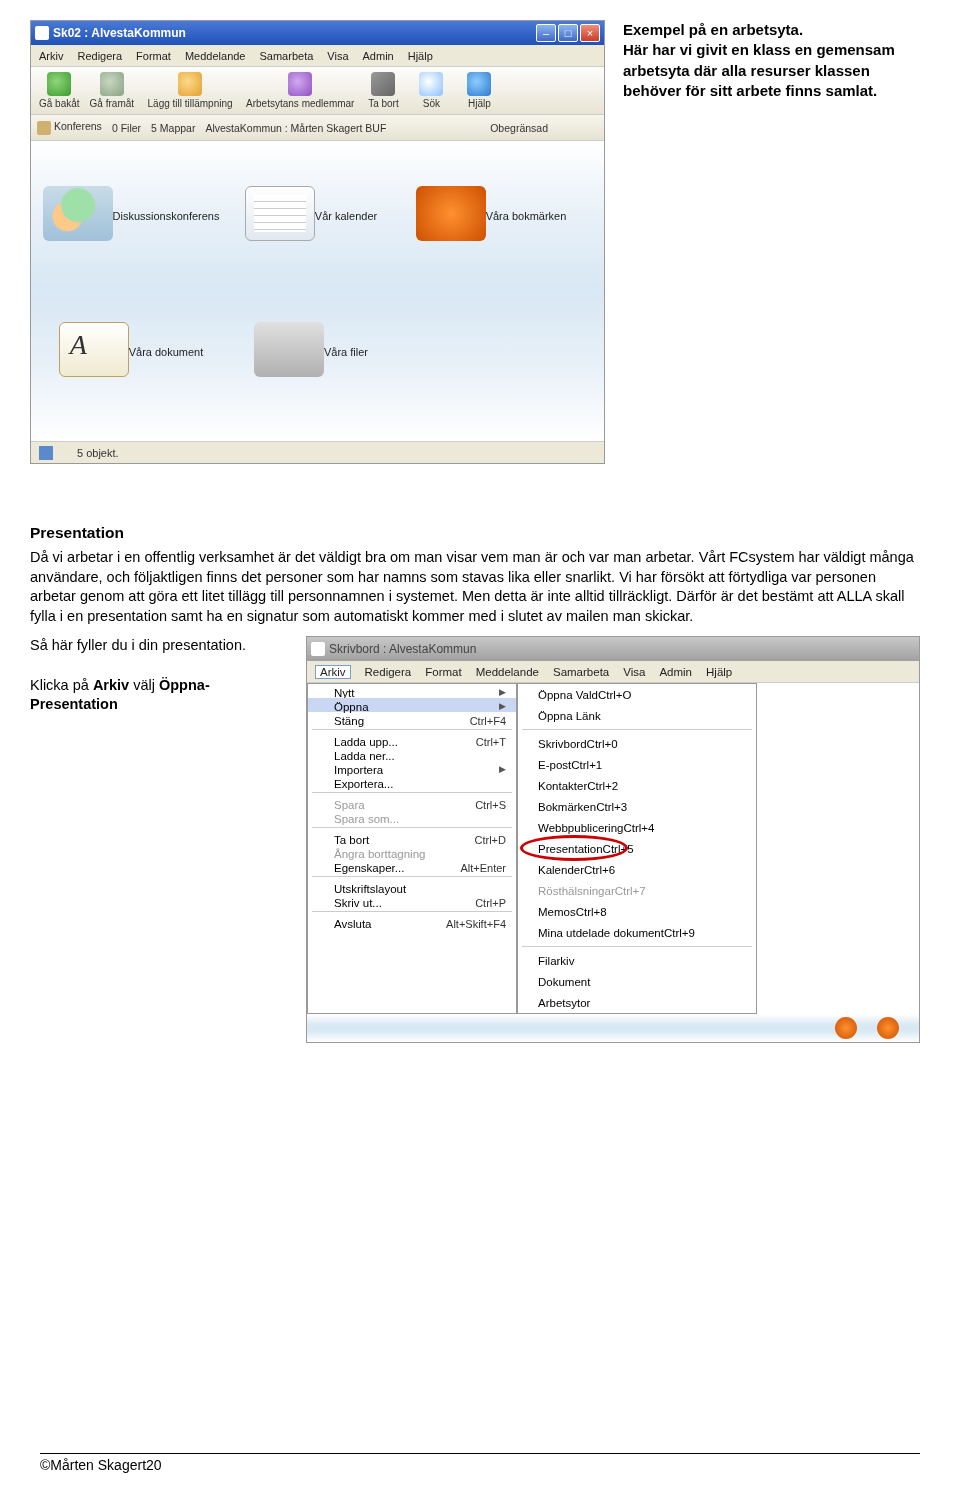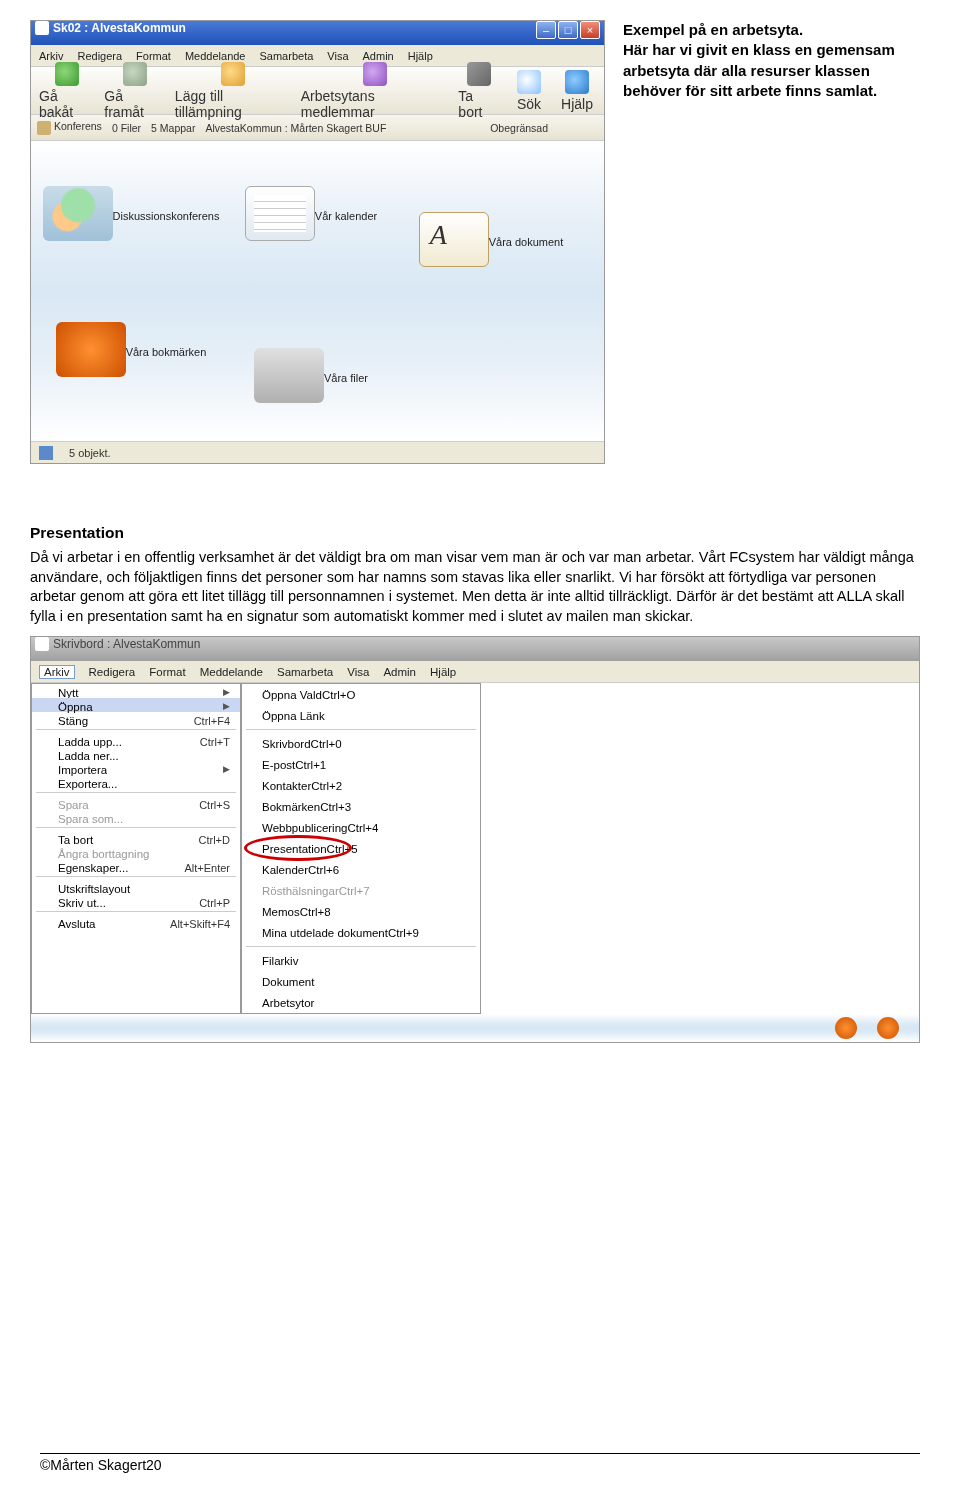--- a/index.html
+++ b/index.html
@@ -1,30 +1,30 @@
 <!DOCTYPE html>
 <html><head>
 <meta charset="utf-8">
 <style>
 *{box-sizing:border-box;margin:0;padding:0}
 body{width:960px;min-height:1498px;background:#fff;font-family:Verdana,Arial,sans-serif;font-size:14px;color:#000;position:relative}
 .page{padding:20px 40px 0 30px;position:relative}
 .top-area{display:flex;gap:18px;align-items:flex-start}
 .scr1{width:575px;border:1px solid #999;background:#ece9d8}
-.titlebar{height:24px;background:linear-gradient(#4a79d8,#1f52b7);display:flex;align-items:flex-start;padding:0 4px;color:#fff;font-size:12px}
+.titlebar{height:24px;background:linear-gradient(#4a79d8,#1f52b7);display:flex;align-items:center;padding:0 4px;color:#fff;font-size:12px}
 .tb-icon{width:14px;height:14px;background:#fff;border-radius:2px;margin-right:4px;display:inline-block}
 .tb-title{flex:1;font-weight:bold}
 .tb-btns{display:flex;gap:2px}
 .tb-btn{width:20px;height:18px;border:1px solid #fff;border-radius:2px;display:flex;align-items:center;justify-content:center;font-size:11px;font-family:Arial}
 .tb-min{background:linear-gradient(#8fb3f0,#3d6ac7);color:#fff}
 .tb-max{background:linear-gradient(#8fb3f0,#3d6ac7);color:#fff}
 .tb-close{background:linear-gradient(#f08f7a,#c73d2a);color:#fff}
 .menubar{height:22px;background:#ece9d8;display:flex;align-items:center;gap:14px;padding:0 8px;font-size:11px;color:#222;border-bottom:1px solid #ccc}
 .menubar span{cursor:default}
-.toolbar1{height:48px;background:linear-gradient(#fdfdfb,#e8e4d4);display:flex;align-items:center;gap:2px;padding:0 4px;border-bottom:1px solid #ccc;font-size:14px;color:#333}
+.toolbar1{height:48px;background:linear-gradient(#fdfdfb,#e8e4d4);display:flex;align-items:center;gap:2px;padding:0 4px;border-bottom:1px solid #ccc;font-size:10px;color:#333}
 .tbtn{display:flex;flex-direction:column;align-items:center;gap:2px;padding:2px 4px;min-width:46px}
 .tbtn .ic{width:24px;height:24px;border-radius:4px}
 .ic-back{background:radial-gradient(circle at 40% 40%,#8fd67a,#3a9a2e)}
 .ic-fwd{background:radial-gradient(circle at 40% 40%,#c8d8c0,#8aa085)}
 .ic-add{background:radial-gradient(circle at 40% 40%,#ffd98a,#e0a030)}
 .ic-mem{background:radial-gradient(circle at 40% 40%,#d0a8f0,#9050c0)}
 .ic-del{background:linear-gradient(135deg,#999,#666)}
 .ic-search{background:radial-gradient(circle at 40% 40%,#fff,#88c0ff)}
 .ic-help{background:radial-gradient(circle at 40% 40%,#8eccff,#2a7acc)}
 .toolbar2{height:26px;background:linear-gradient(#f7f5ec,#e7e3d3);display:flex;align-items:center;gap:10px;padding:0 6px;font-size:10.5px;color:#333;border-bottom:1px solid #ccc}
@@ -32,21 +32,21 @@
 .workarea{height:300px;background:linear-gradient(#fff 0%,#e8f0f8 25%,#d8e8f4 50%,#e8f0f8 75%,#fff 100%);position:relative;display:flex;flex-wrap:wrap;align-content:flex-start;padding:20px 10px;gap:0}
 .wi{width:180px;height:110px;display:flex;flex-direction:row;align-items:center;justify-content:center;font-size:11px;color:#222}
 .wi .bigic{width:70px;height:55px;margin-bottom:6px;border-radius:6px}
 .bi-disk{background:radial-gradient(circle at 50% 35%,#9fe0a8 16px,transparent 18px),radial-gradient(circle at 35% 55%,#ffc98a 14px,transparent 16px),linear-gradient(#c8dce8,#a0c0d8);border-radius:8px}
 .bi-cal{background:linear-gradient(#fff,#e0e8f0);border:1px solid #aaa;position:relative}
 .bi-cal::before{content:"";position:absolute;inset:8px;background:repeating-linear-gradient(#fff,#fff 6px,#ccc 6px,#ccc 7px)}
 .bi-fox{background:radial-gradient(circle,#ff9030,#cc5000);border-radius:50%}
 .bi-doc{background:linear-gradient(#fff,#f0ead0);border:1px solid #c0a060;border-radius:4px;position:relative}
 .bi-doc::after{content:"A";position:absolute;top:6px;left:10px;font-family:serif;font-style:italic;font-size:28px;color:#333}
 .bi-file{background:linear-gradient(#e0e0e0,#b0b0b0);border-radius:4px}
-.statusbar{height:22px;background:#ece9d8;border-top:1px solid #ccc;display:flex;align-items:center;padding:0 8px;font-size:11px;color:#333;gap:12px}
+.statusbar{height:22px;background:#ece9d8;border-top:1px solid #ccc;display:flex;align-items:center;padding:0 8px;font-size:11px;color:#333;gap:20px}
 .statusbar .sb-icon{width:14px;height:14px;background:#5a8acc;display:inline-block;margin-right:4px}
 .caption{flex:1;font-weight:bold;font-size:15px;line-height:1.35}
 .sect{margin-top:60px}
 .sect h2{font-size:15.5px;margin-bottom:6px}
 .sect p{font-size:14.5px;line-height:1.35;margin-bottom:0}
 .row2{display:flex;gap:16px;align-items:flex-start;margin-top:10px}
 .lefttxt{width:260px;font-size:14.5px;line-height:1.35}
 .lefttxt p{margin-bottom:20px}
 .scr2{flex:1;border:1px solid #999;background:#ece9d8}
 .menubar2{height:22px;background:#ece9d8;display:flex;align-items:center;gap:14px;padding:0 8px;font-size:11.5px;color:#222;border-bottom:1px solid #ccc}
@@ -136,27 +136,27 @@
       </div>
       <div class="workarea">
         <div class="wi">
             <div class="bigic bi-disk"></div>
             <span>Diskussionskonferens</span>
           </div>
         <div class="wi">
             <div class="bigic bi-cal"></div>
             <span>Vår kalender</span>
           </div>
+        <div class="wi">
+            <div class="bigic bi-fox"></div>
+            <span>Våra bokmärken</span>
+          </div>
         <div class="wi" style="margin-top:26px">
             <div class="bigic bi-doc"></div>
             <span>Våra dokument</span>
-          </div>
-        <div class="wi">
-            <div class="bigic bi-fox"></div>
-            <span>Våra bokmärken</span>
           </div>
         <div class="wi" style="margin-top:26px">
             <div class="bigic bi-file"></div>
             <span>Våra filer</span>
           </div>
       </div>
       <div class="statusbar">
         <span class="sb-icon"></span>
         <span>5 objekt.</span>
       </div>
@@ -166,20 +166,26 @@
       <div>Exempel på en arbetsyta.</div>
       <div style="font-weight:bold">Här har vi givit en klass en gemensam arbetsyta där alla resurser klassen behöver för sitt arbete finns samlat.</div>
     </div>
   </div>
 
   <div class="sect">
     <h2>Presentation</h2>
     <p>Då vi arbetar i en offentlig verksamhet är det väldigt bra om man visar vem man är och var man arbetar. Vårt FCsystem har väldigt många användare, och följaktligen finns det personer som har namns som stavas lika eller snarlikt. Vi har försökt att förtydliga var personen arbetar genom att göra ett litet tillägg till personnamnen i systemet. Men detta är inte alltid tillräckligt. Därför är det bestämt att ALLA skall fylla i en presentation samt ha en signatur som automatiskt kommer med i slutet av mailen man skickar.</p>
 
     <div class="row2">
+      <div class="lefttxt">
+        <p>Så här fyller du i din presentation.</p>
+        <p>
+          <span>Klicka på </span><b>Arkiv</b><span> välj </span><b>Öppna-Presentation</b>
+        </p>
+      </div>
 
       <div class="scr2">
         <div class="titlebar" style="background:linear-gradient(#c8c8c8,#a0a0a0);color:#444">
           <span class="tb-icon"></span>
           <span class="tb-title" style="font-weight:normal">Skrivbord : AlvestaKommun</span>
         </div>
         <div class="menubar2">
           <span class="menu-hl">Arkiv</span>
           <span>Redigera</span>
           <span>Format</span>

